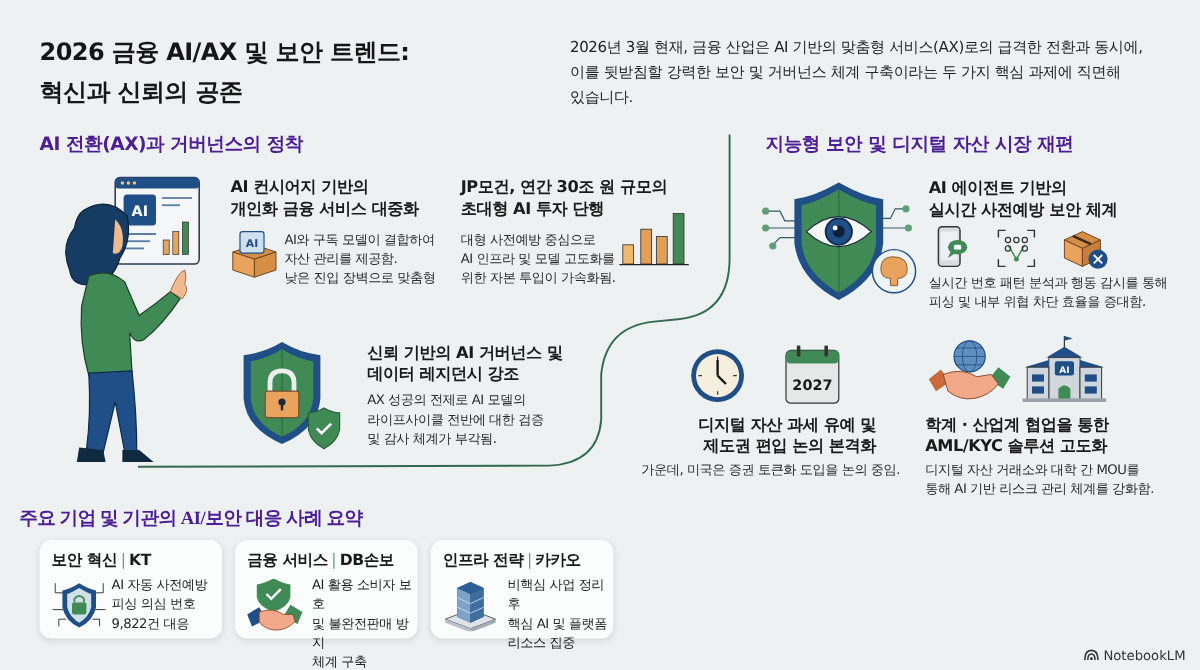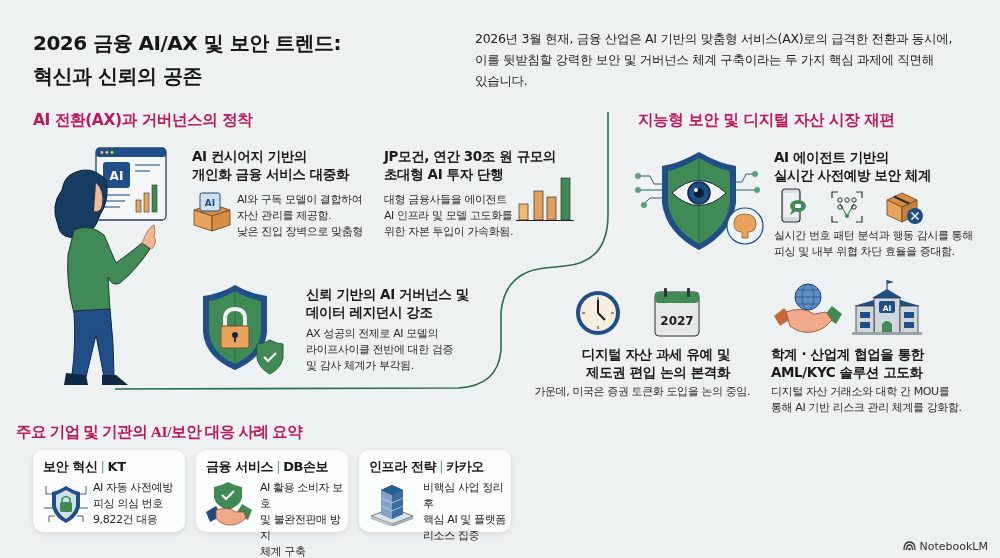--- a/index.html
+++ b/index.html
@@ -14,21 +14,21 @@
   .title {
     left: 33px; top: 27px; width: 430px;
     font-size: 20px; font-weight: bold; line-height: 33px; letter-spacing: -0.5px;
     color: #161616;
   }
   .intro {
     left: 475px; top: 28px; width: 510px;
     font-size: 12.5px; line-height: 21px; color: #222; letter-spacing: -0.3px;
   }
   .section-h {
-    font-size: 15.5px; font-weight: bold; color: #be185d; letter-spacing: -0.4px;
+    font-size: 15.5px; font-weight: bold; color: #4c1d95; letter-spacing: -0.4px;
   }
   .card-h {
     font-size: 13.5px; font-weight: bold; line-height: 18px; letter-spacing: -0.4px; color: #1a1a1a;
   }
   .card-p {
     font-size: 11px; line-height: 16px; color: #2a2a2a; letter-spacing: -0.4px;
   }
   .center { text-align: right; }
   .summary-card {
     background: #fbfcfc; border-radius: 10px;
@@ -119,21 +119,21 @@
   <div>AI와 구독 모델이 결합하여</div>
   <div>자산 관리를 제공함.</div>
   <div>낮은 진입 장벽으로 맞춤형</div>
 </div>
 
 <div class="abs card-h" style="left:384px;top:147px;width:200px;">
   <div>JP모건, 연간 30조 원 규모의</div>
   <div>초대형 AI 투자 단행</div>
 </div>
 <div class="abs card-p" style="left:384px;top:192px;width:140px;">
-  <div>대형 금융사들을 에이전트</div>
+  <div>대형 사전예방 중심으로</div>
   <div>AI 인프라 및 모델 고도화를</div>
   <div>위한 자본 투입이 가속화됨.</div>
 </div>
 <svg class="abs" style="left:516px;top:176px;" width="64" height="46" viewBox="0 0 64 46">
   <rect x="3" y="28" width="9" height="16" fill="#f0b96e" stroke="#333" stroke-width=".7"></rect>
   <rect x="18" y="15" width="9" height="29" fill="#e0a05a" stroke="#333" stroke-width=".7"></rect>
   <rect x="31" y="21" width="9" height="23" fill="#e0a05a" stroke="#333" stroke-width=".7"></rect>
   <rect x="45" y="2" width="9" height="42" fill="#3f8a55" stroke="#333" stroke-width=".7"></rect>
   <line x1="0" y1="44.5" x2="58" y2="44.5" stroke="#222" stroke-width="1"></line>
 </svg>

